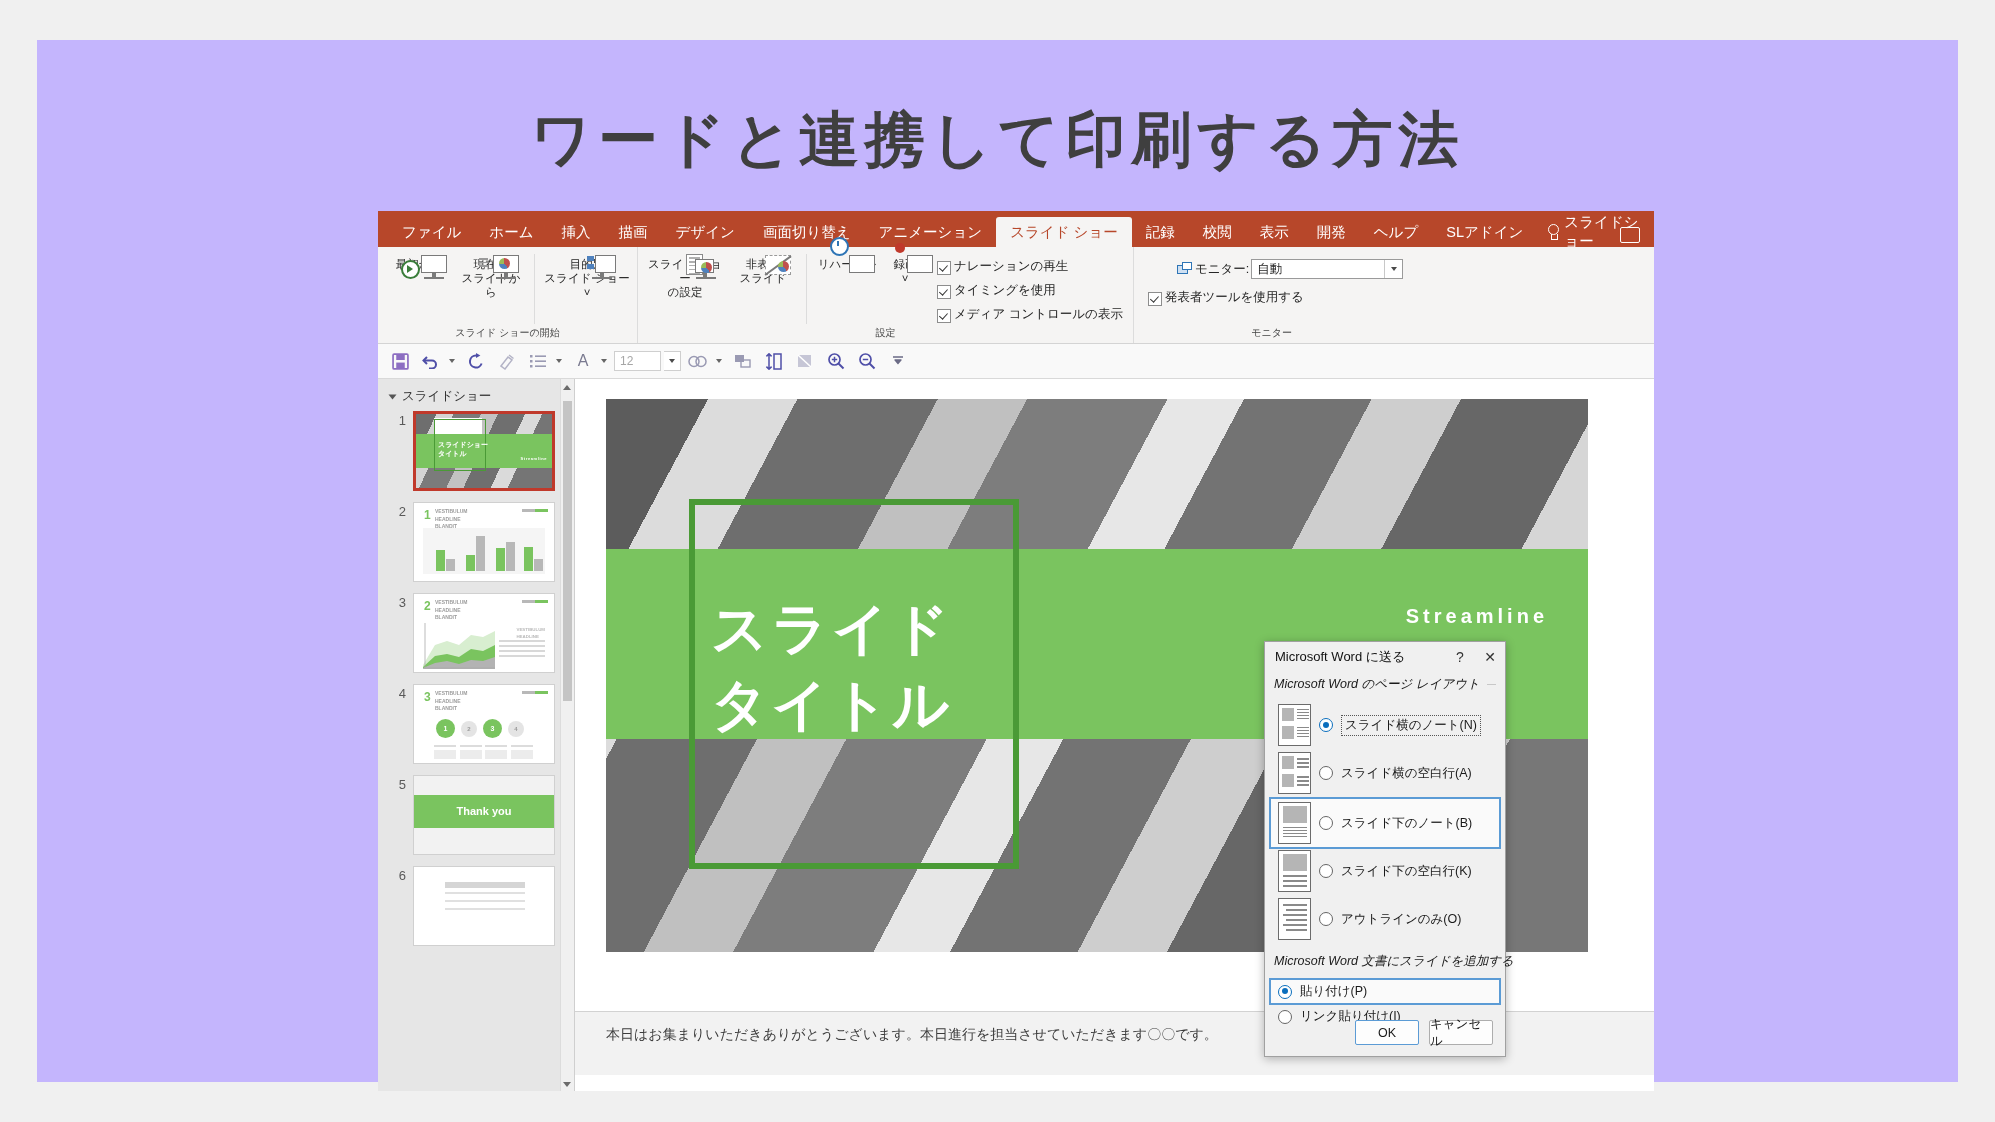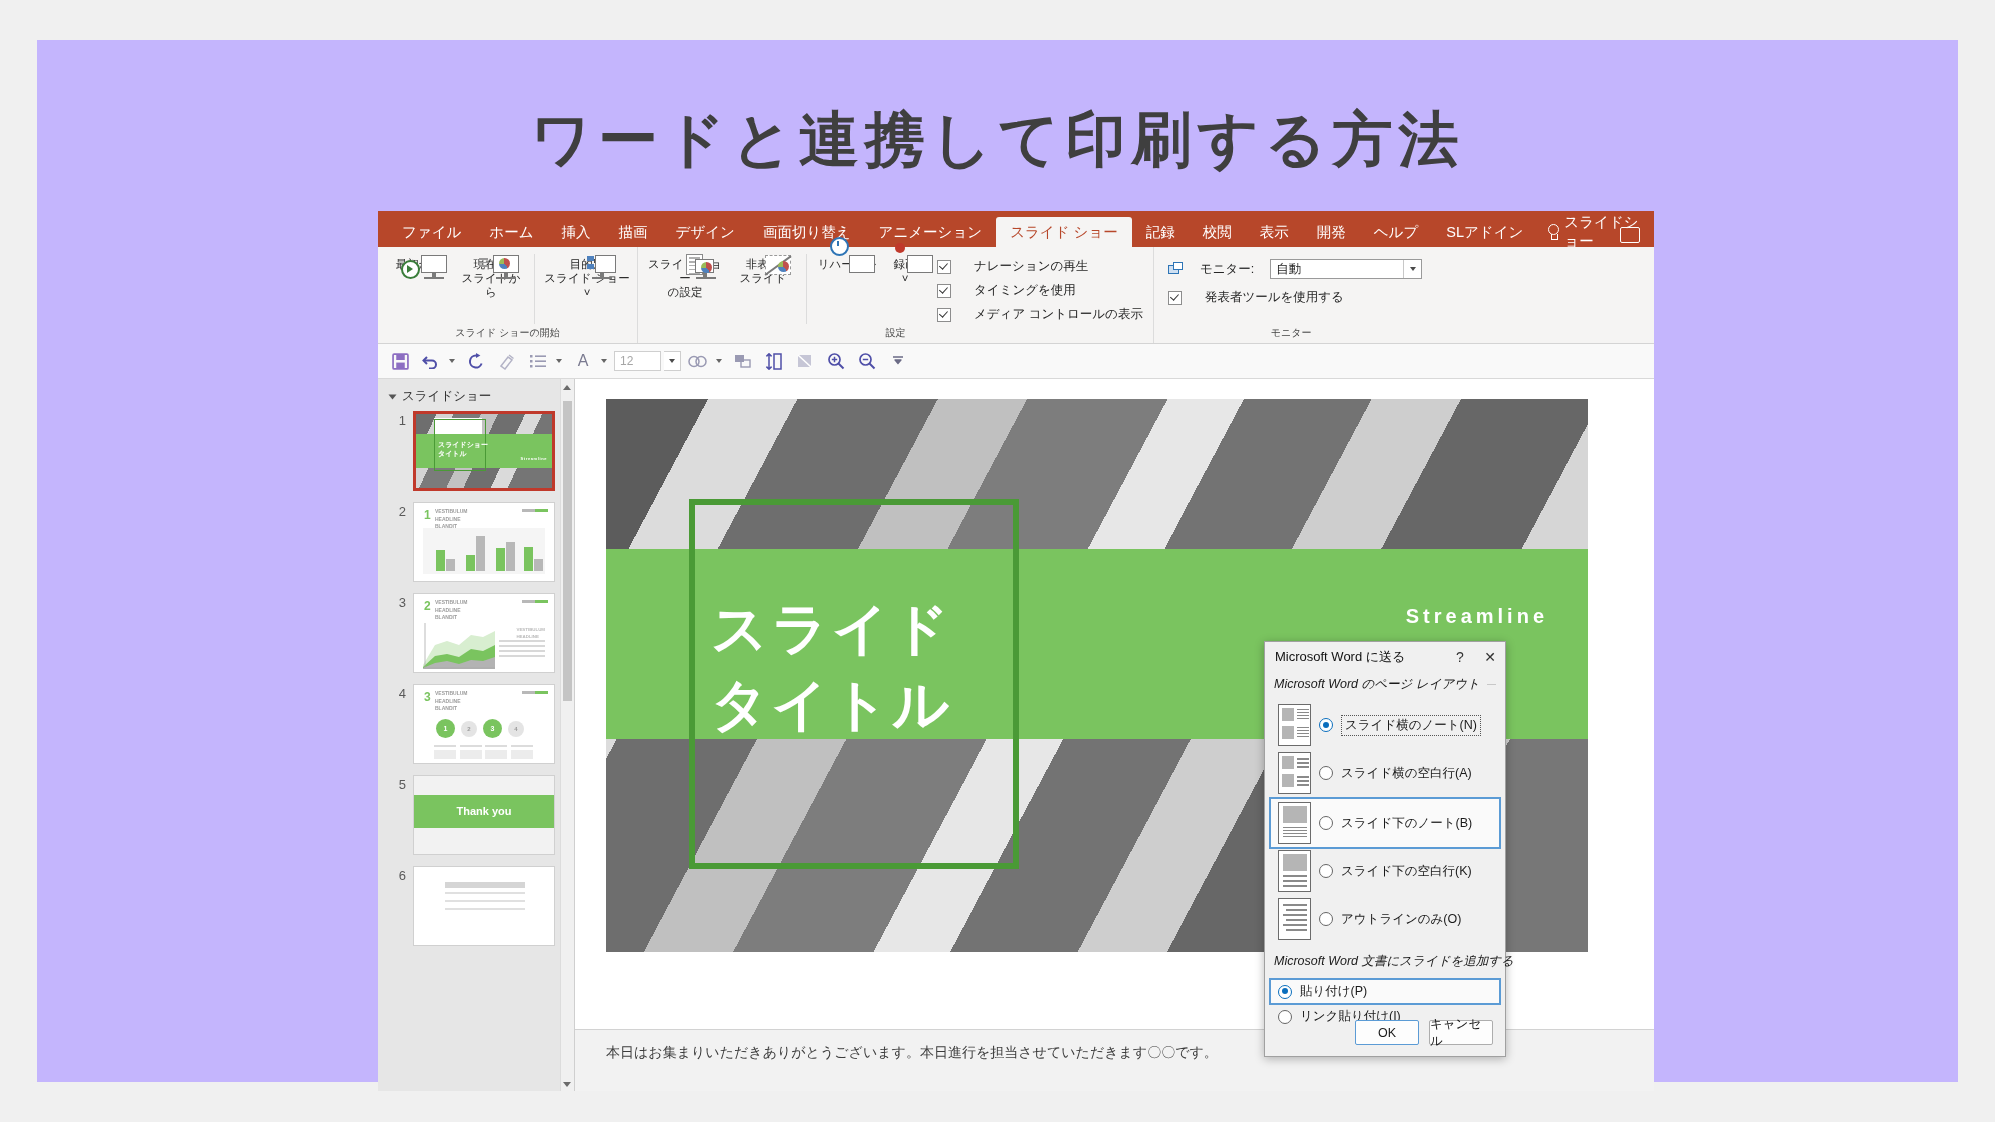--- a/index.html
+++ b/index.html
@@ -137,31 +137,31 @@
     background: #7a7a7a; transform: rotate(-36deg); transform-origin: left center;
   }
   .docic {
     position: absolute; left: 1px; top: 0; width: 17px; height: 21px;
     border: 1.5px solid #8a8a8a; background: #fff; box-sizing: border-box;
   }
   .docic i { display:block; height: 1.4px; background: #b0b0b0; margin: 2.4px 2px 0; }
 
   
   .chkcol { display: flex; flex-direction: column; justify-content: center; gap: 7px; padding: 6px 4px 0 6px; }
-  .chkrow { display: flex; align-items: center; gap: 23px; font-size: 12.5px; white-space: nowrap; }
+  .chkrow { display: flex; align-items: flex-end; gap: 3px; font-size: 12.5px; white-space: nowrap; }
   .cbox {
     width: 12px; height: 12px; border: 1px solid #8d8d8d; background: #fff;
     position: relative; flex: none;
   }
   .cbox.on::after {
     content: ""; position: absolute; left: 3.2px; top: 0.6px;
     width: 3.6px; height: 7px; border: solid #333; border-width: 0 1.6px 1.6px 0;
     transform: rotate(42deg);
   }
-  .monrow { display: flex; align-items: center; gap: 16px; font-size: 12.5px; white-space: nowrap; }
+  .monrow { display: flex; align-items: center; gap: 2px; font-size: 12.5px; white-space: nowrap; margin-left: 29px; }
   .combo {
     width: 152px; height: 20px; border: 1px solid #9a9a9a; background: #fff;
     display: flex; align-items: center; font-size: 12.5px; padding-left: 5px;
     box-sizing: border-box; position: relative;
   }
   .combo .arrowbox {
     position: absolute; right: 0; top: 0; width: 17px; height: 18px;
     border-left: 1px solid #c8c8c8; display: flex; align-items: center; justify-content: center;
   }
   .caret { width: 0; height: 0; border-left: 3.5px solid transparent;
@@ -252,21 +252,21 @@
   .slidetitle {
     position: absolute; left: 105px; top: 192px;
     font-size: 56px; color: #fff; font-weight: bold; line-height: 1.35;
     letter-spacing: 3px; white-space: pre-line;
   }
   .streamline {
     position: absolute; right: 40px; top: 206px;
     color: #fff; font-size: 20px; font-weight: bold; letter-spacing: 4px;
   }
   .notes {
-    position: absolute; left: 0; right: 0; bottom: 0; height: 64px;
+    position: absolute; left: 0; right: 0; bottom: 18px; height: 64px;
     background: #f2f2f2; border-top: 1px solid #d2d2d2;
     font-size: 14px; color: #3c3c3c; padding: 14px 0 0 31px; box-sizing: border-box;
   }
 
   
   .dialog {
     position: absolute; left: 886px; top: 430px; width: 240px; height: 414px;
     background: #f0f0f0; border: 1px solid #a0a0a0;
     box-shadow: 0 2px 9px rgba(0,0,0,0.28);
     font-size: 12.5px; color: #1a1a1a;

